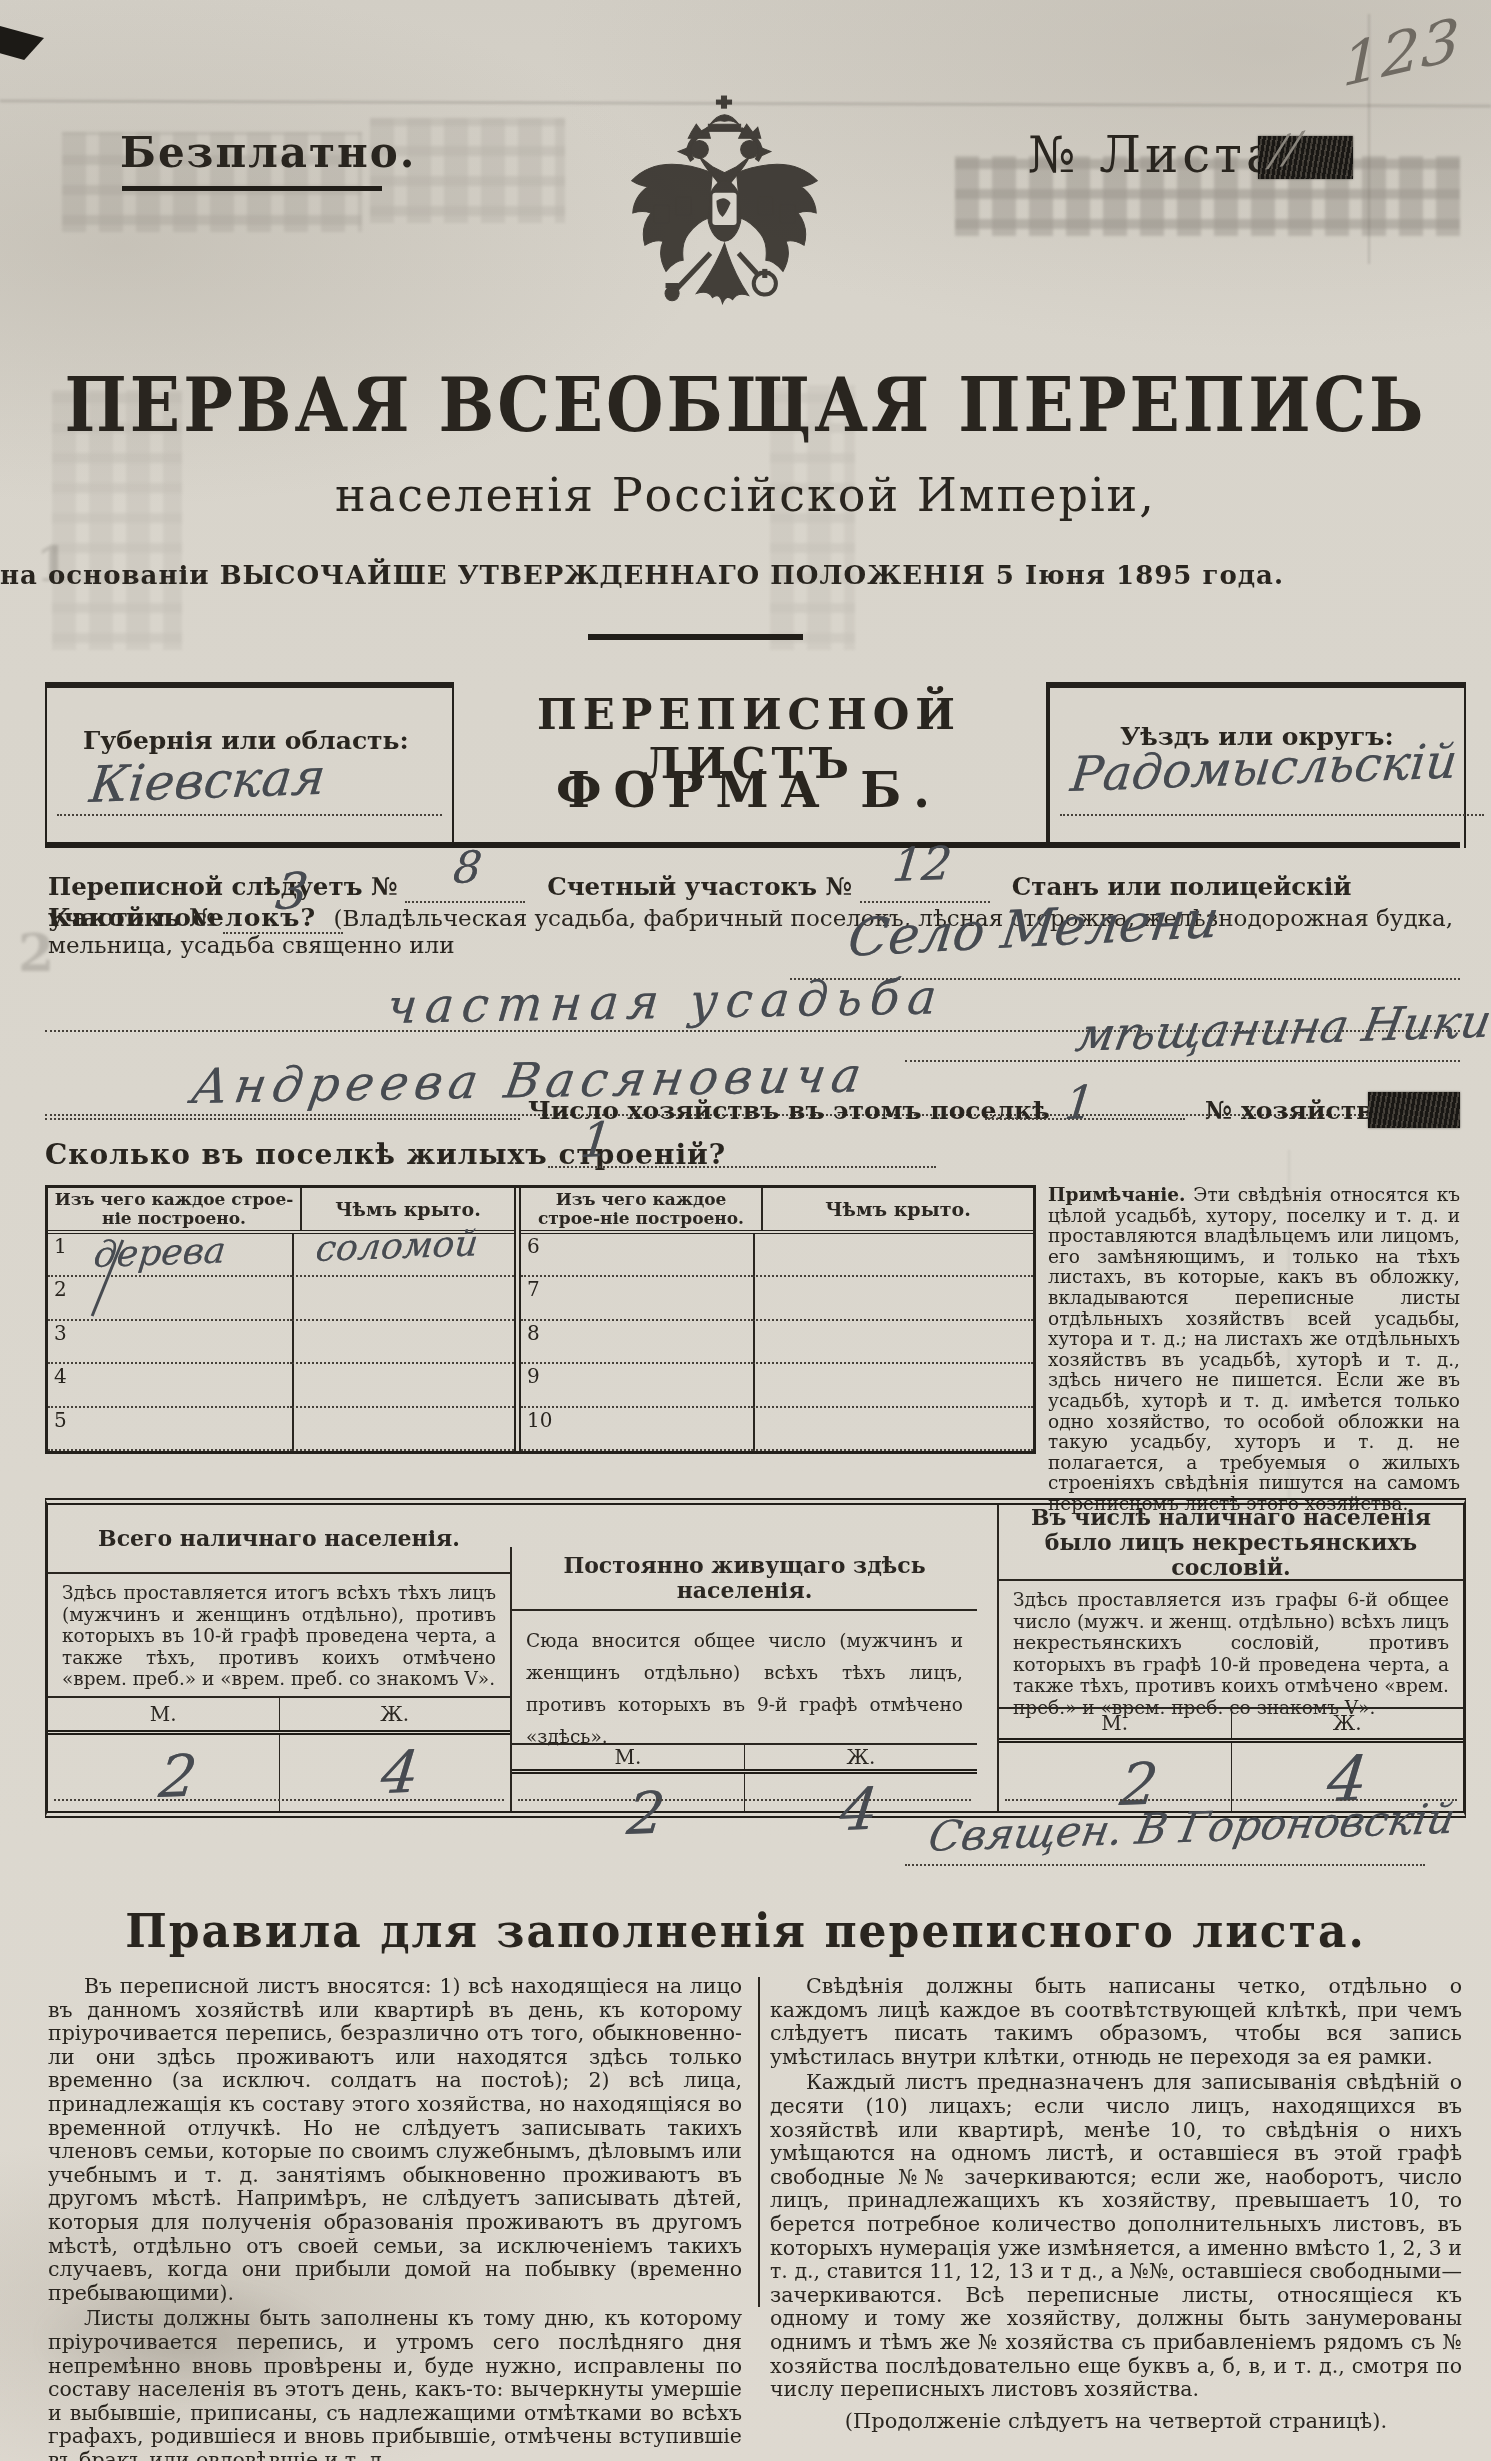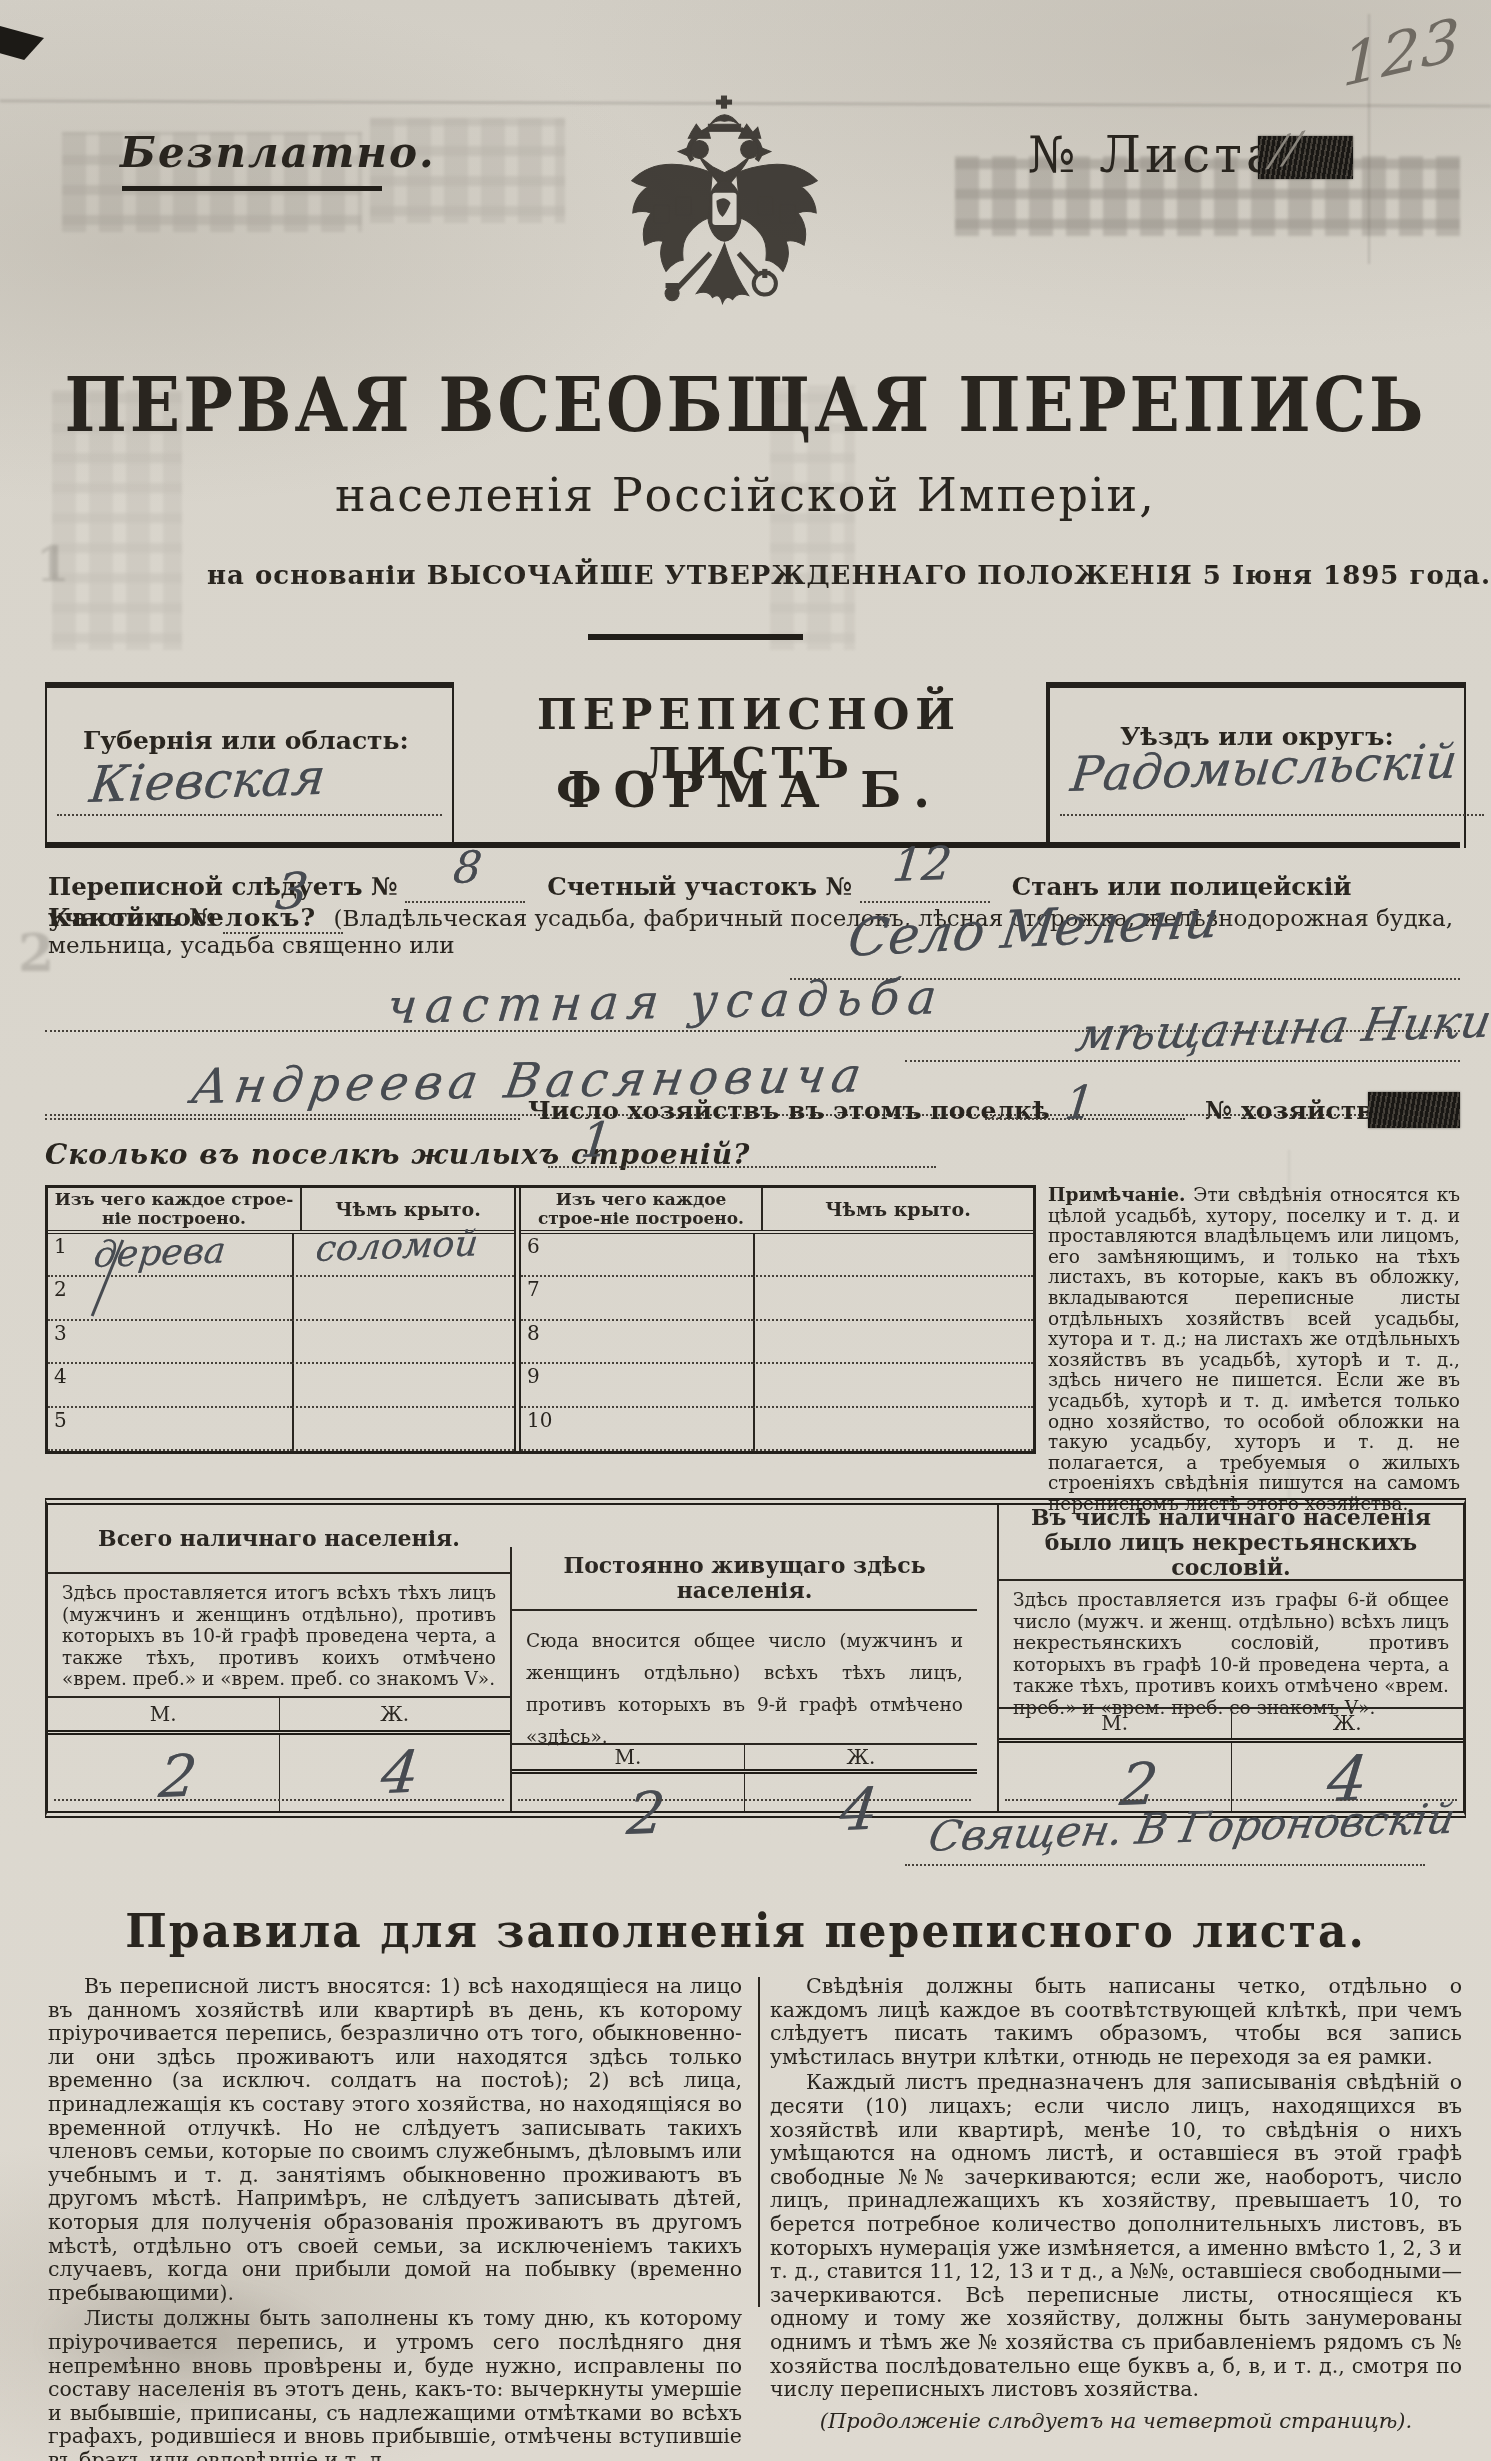--- a/index.html
+++ b/index.html
@@ -9,21 +9,21 @@
     font-family:"DejaVu Serif", serif;color:#2b2722;
     background:
       radial-gradient(1200px 500px at 85% 2%, rgba(182,176,165,.45), transparent 60%),
       radial-gradient(900px 400px at 8% 10%, rgba(168,162,150,.35), transparent 65%),
       radial-gradient(700px 300px at 12% 94%, rgba(158,150,136,.30), transparent 60%),
       linear-gradient(180deg,#d2cec5 0%, #d8d4cb 12%, #dad6cd 45%, #dcd8cf 75%, #ded9d0 100%);
   }
   .abs{position:absolute;}
   .print{color:#29251f;}
   .b{font-weight:bold;}
-  .i{font-style:italic;}
+  .i{}
   .hand{
     font-family:"DejaVu Serif", serif;font-style:italic;color:#474b51;
     transform:skewX(-8deg) rotate(-2deg);transform-origin:left bottom;white-space:nowrap;
     text-shadow:0 0 .6px rgba(70,74,82,.6);
   }
   .dots{border-bottom:2.5px dotted #46413a;}
   .rule{background:#211e19;}
   .ghost{filter:blur(1.6px);
     background-image:
       repeating-linear-gradient(0deg, transparent 0 7px, rgba(86,80,72,.55) 7px 17px, transparent 17px 30px),
@@ -128,21 +128,21 @@
     </svg>
   </div>
 
   <div class="abs print" style="left:1028px;top:126px;font-size:50px;letter-spacing:4px;">№ Листа</div>
   <div class="abs scribble" style="left:1258px;top:136px;width:95px;height:43px;"></div>
   <div class="abs hand" style="left:1268px;top:128px;font-size:40px;color:#8a857c;transform:skewX(-20deg) rotate(-12deg);">//</div>
   <div class="abs hand" style="left:1342px;top:30px;font-size:60px;color:#6f6a62;transform:skewX(-14deg) rotate(-14deg);text-shadow:none;">123</div>
 
   <div class="abs print b" style="left:0;top:366px;width:1491px;text-align:center;font-size:66px;letter-spacing:3px;transform:scaleY(1.12);">ПЕРВАЯ ВСЕОБЩАЯ ПЕРЕПИСЬ</div>
   <div class="abs print" style="left:0;top:468px;width:1491px;text-align:center;font-size:46px;letter-spacing:2px;">населенія Россійской Имперіи,</div>
-  <div class="abs print b" style="left:0;top:560px;width:1491px;text-align:right;font-size:26px;letter-spacing:1px;">на основаніи ВЫСОЧАЙШЕ УТВЕРЖДЕННАГО ПОЛОЖЕНІЯ 5 Іюня 1895 года.</div>
+  <div class="abs print b" style="left:0;top:560px;width:1491px;text-align:left;font-size:26px;letter-spacing:1px;">на основаніи ВЫСОЧАЙШЕ УТВЕРЖДЕННАГО ПОЛОЖЕНІЯ 5 Іюня 1895 года.</div>
   <div class="abs rule" style="left:588px;top:634px;width:215px;height:6px;"></div>
 
   <div class="abs" style="left:45px;top:682px;width:405px;height:160px;border:2px solid #24211c;border-top-width:6px;border-bottom:none;">
     <div class="print b" style="position:absolute;left:28px;top:38px;font-size:25px;margin-left:8px;">Губернія или область:</div>
     <div class="dots" style="position:absolute;left:10px;right:10px;top:126px;"></div>
     <div class="hand" style="position:absolute;left:40px;top:68px;font-size:50px;">Кіевская</div>
   </div>
   <div class="abs print b" style="left:452px;top:690px;width:594px;text-align:center;font-size:42px;letter-spacing:6px;">ПЕРЕПИСНОЙ ЛИСТЪ</div>
   <div class="abs print b" style="left:452px;top:762px;width:594px;text-align:center;font-size:48px;letter-spacing:12px;">ФОРМА Б.</div>
   <div class="abs" style="left:1046px;top:682px;width:414px;height:160px;border:2px solid #24211c;border-top-width:6px;border-left-width:4px;border-bottom:none;">

